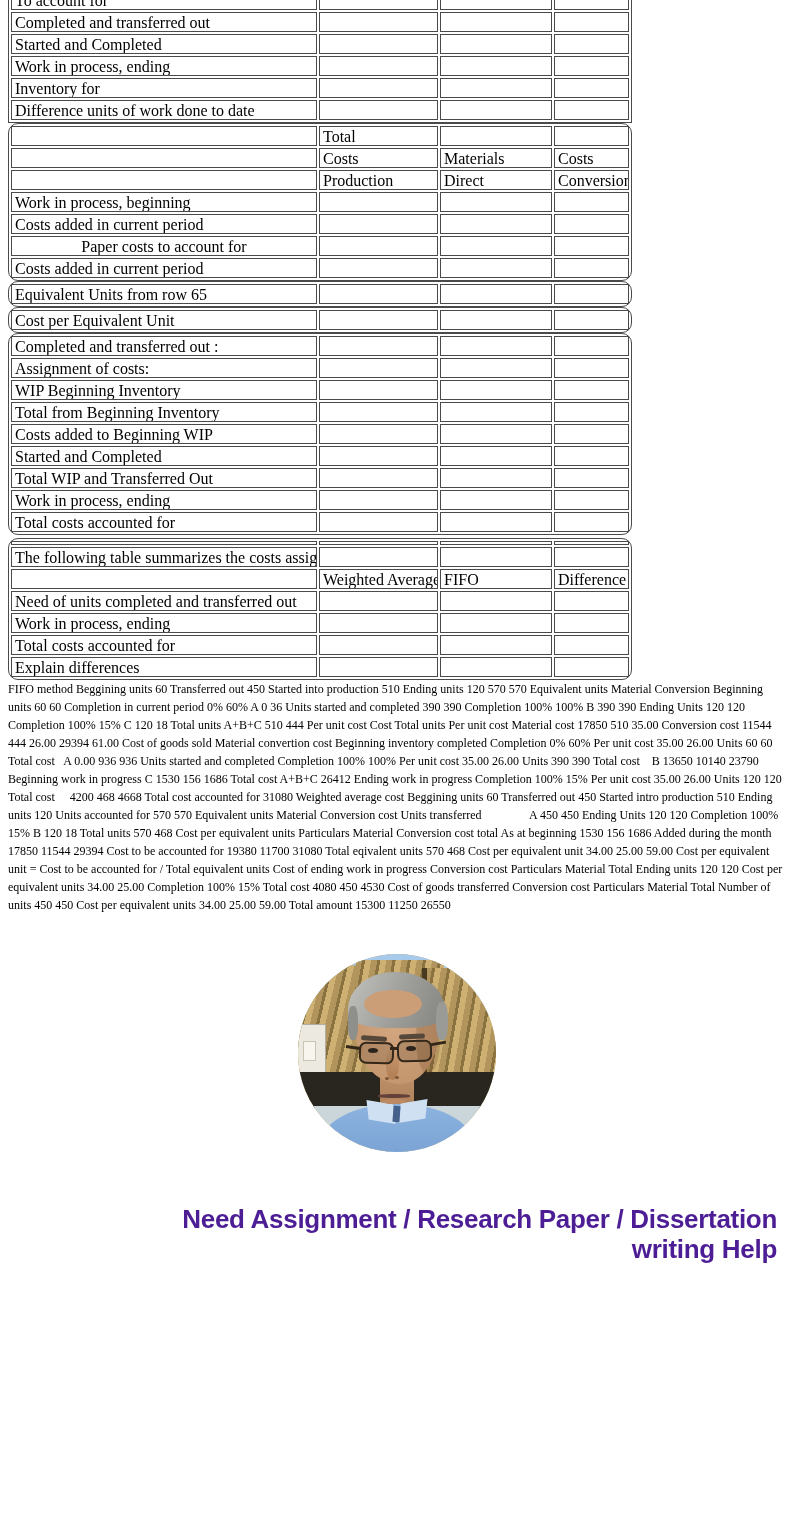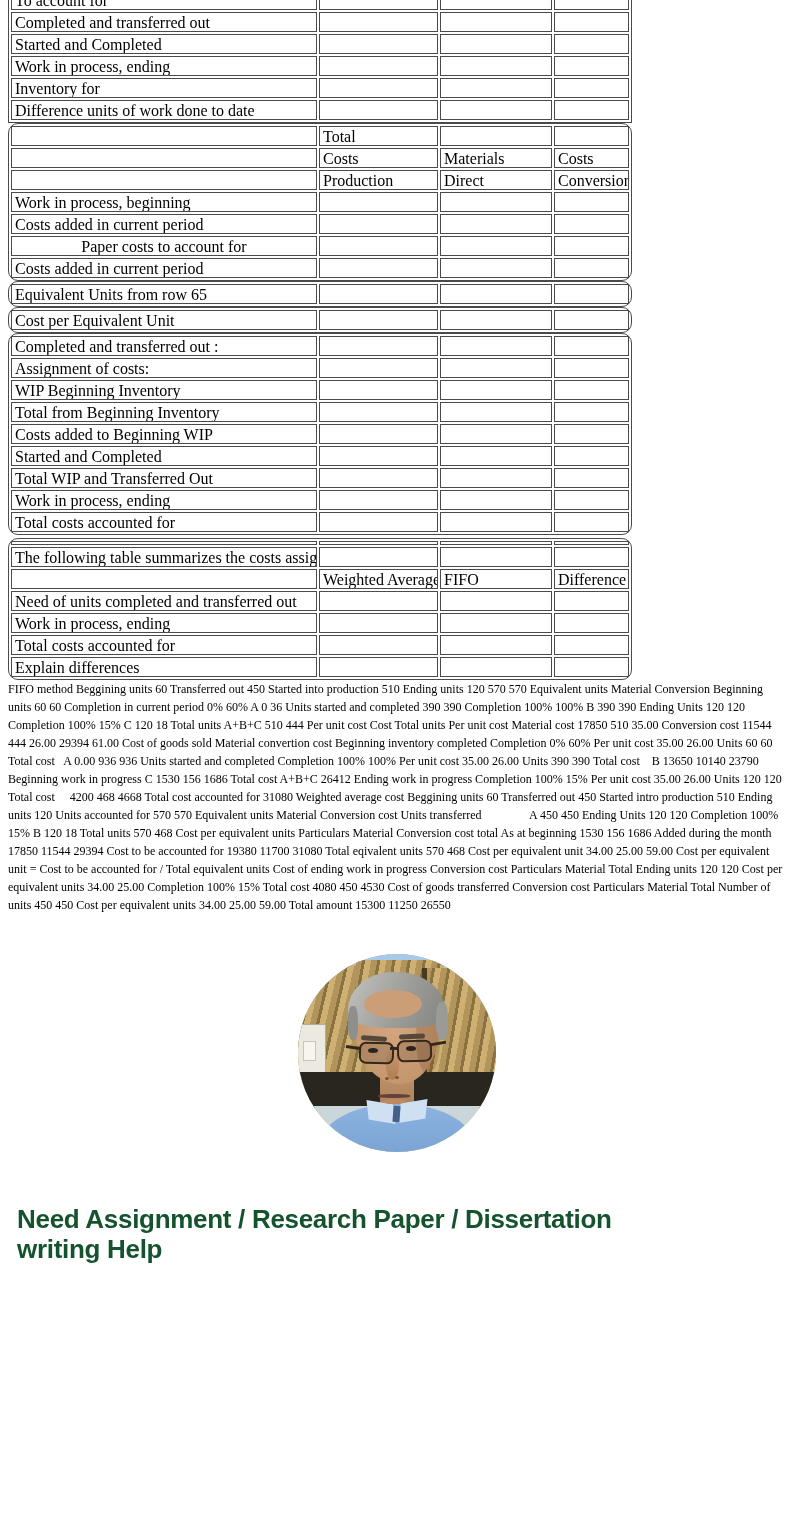--- a/index.html
+++ b/index.html
@@ -69,23 +69,23 @@
   .p-eye{width:10px;height:5px;background:#2b241e;border-radius:50%;z-index:15;}
   .p-eye-l{left:70px;top:94px;} .p-eye-r{left:108px;top:92px;}
   .p-nose{left:88px;top:96px;width:13px;height:30px;background:linear-gradient(180deg,#c99a72,#b07c52);
           border-radius:40% 40% 50% 50%;z-index:13;}
   .p-nostril{width:4px;height:3px;background:#7e5638;border-radius:50%;z-index:14;}
   .p-nostril-l{left:87px;top:123px;} .p-nostril-r{left:97px;top:122px;}
   .p-mouth{left:80px;top:140px;width:32px;height:4px;background:#63413a;border-radius:40%;z-index:13;}
   .p-lip{left:84px;top:145px;width:24px;height:5px;background:#bd8a64;border-radius:50%;z-index:13;}
 
   
-  .promo{margin:52px auto 0;max-width:760px;text-align:left;
+  .promo{margin:52px auto 0;max-width:760px;text-align:right;
          font-family:"Liberation Sans","DejaVu Sans",sans-serif;font-weight:bold;
-         font-size:26px;line-height:30px;color:#14532d;letter-spacing:-0.3px;}
+         font-size:26px;line-height:30px;color:#4c1d95;letter-spacing:-0.3px;}
 </style>
 </head>
 <body>
 
 <div class="content">
 
   <table class="grid">
     <colgroup>
         <col class="c-label">
         <col class="c2">

